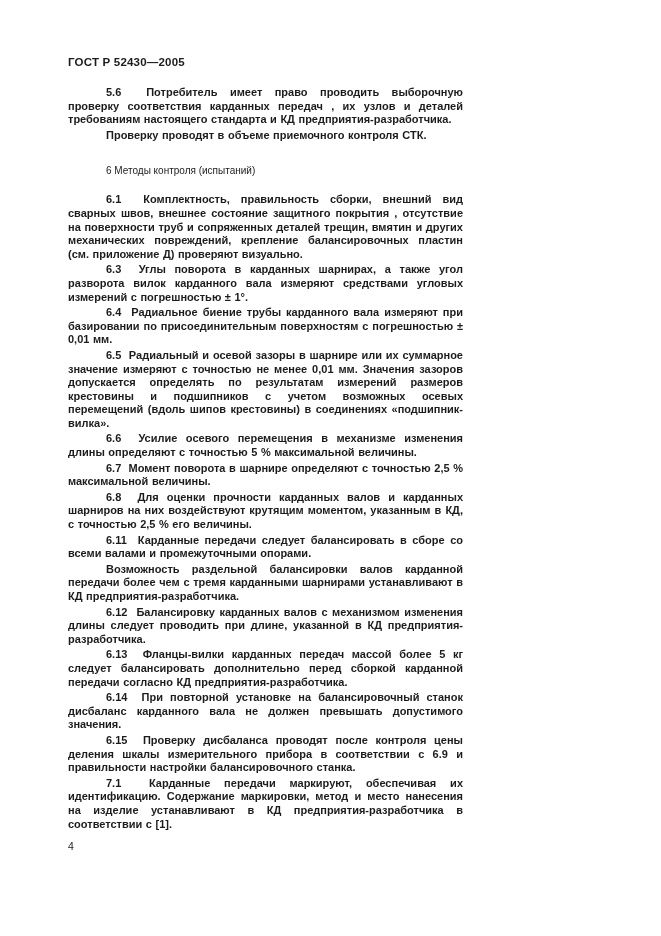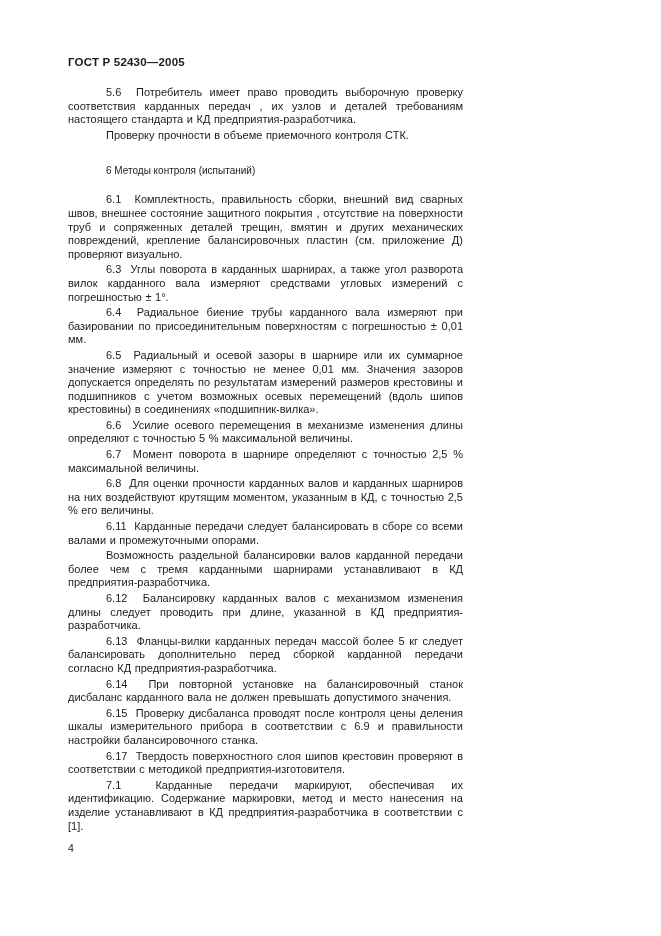--- a/index.html
+++ b/index.html
@@ -30,20 +30,21 @@
     letter-spacing: 0.2px;
   }
   .doc-body p.paragraph {
     margin: 0 0 2px 0;
     font-size: 11px;
     line-height: 13.6px;
     text-align: justify;
     text-indent: 38px;
     word-spacing: 0.5px;
     hyphens: auto;
+    font-weight: bold;
   }
   .doc-body h2.heading {
     margin: 20px 0 13px 0;
     font-size: 10px;
     line-height: 18px;
     font-weight: normal;
     text-indent: 38px;
   }
   .page-number {
     font-size: 10.5px;
@@ -52,33 +53,32 @@
   }
 </style>
 </head>
 <body>
 
 <div class="page">
   <div class="running-header">ГОСТ Р 52430—2005</div>
 
   <div class="doc-body">
       <p class="paragraph">5.6&nbsp; Потребитель имеет право проводить выборочную проверку соответствия карданных передач , их узлов и деталей требованиям настоящего стандарта и КД предприятия-разработчика.</p>
-      <p class="paragraph">Проверку прочности в объеме приемочного контроля СТК.</p>
+      <p class="paragraph">Проверку проводят в объеме приемочного контроля СТК.</p>
       <h2 class="heading">6 Методы контроля (испытаний)</h2>
       <p class="paragraph">6.1&nbsp; Комплектность, правильность сборки, внешний вид сварных швов, внешнее состояние защитного покрытия , отсутствие на поверхности труб и сопряженных деталей трещин, вмятин и других механических повреждений, крепление балансировочных пластин (см. приложение Д) проверяют визуально.</p>
       <p class="paragraph">6.3&nbsp; Углы поворота в карданных шарнирах, а также угол разворота вилок карданного вала измеряют средствами угловых измерений с погрешностью ± 1°.</p>
       <p class="paragraph">6.4&nbsp; Радиальное биение трубы карданного вала измеряют при базировании по присоединительным поверхностям с погрешностью ± 0,01 мм.</p>
       <p class="paragraph">6.5&nbsp; Радиальный и осевой зазоры в шарнире или их суммарное значение измеряют с точностью не менее 0,01 мм. Значения зазоров допускается определять по результатам измерений размеров крестовины и подшипников с учетом возможных осевых перемещений (вдоль шипов крестовины) в соединениях «подшипник-вилка».</p>
       <p class="paragraph">6.6&nbsp; Усилие осевого перемещения в механизме изменения длины определяют с точностью 5 % максимальной величины.</p>
       <p class="paragraph">6.7&nbsp; Момент поворота в шарнире определяют с точностью 2,5 % максимальной величины.</p>
       <p class="paragraph">6.8&nbsp; Для оценки прочности карданных валов и карданных шарниров на них воздействуют крутящим моментом, указанным в КД, с точностью 2,5 % его величины.</p>
       <p class="paragraph">6.11&nbsp; Карданные передачи следует балансировать в сборе со всеми валами и промежуточными опорами.</p>
       <p class="paragraph">Возможность раздельной балансировки валов карданной передачи более чем с тремя карданными шарнирами устанавливают в КД предприятия-разработчика.</p>
       <p class="paragraph">6.12&nbsp; Балансировку карданных валов с механизмом изменения длины следует проводить при длине, указанной в КД предприятия-разработчика.</p>
       <p class="paragraph">6.13&nbsp; Фланцы-вилки карданных передач массой более 5 кг следует балансировать дополнительно перед сборкой карданной передачи согласно КД предприятия-разработчика.</p>
       <p class="paragraph">6.14&nbsp; При повторной установке на балансировочный станок дисбаланс карданного вала не должен превышать допустимого значения.</p>
       <p class="paragraph">6.15&nbsp; Проверку дисбаланса проводят после контроля цены деления шкалы измерительного прибора в соответствии с 6.9 и правильности настройки балансировочного станка.</p>
-      <p class="paragraph">6.17&nbsp; Твердость поверхностного слоя шипов крестовин проверяют в соответствии с методикой предприятия-изготовителя.</p>
       <p class="paragraph">7.1&nbsp; Карданные передачи маркируют, обеспечивая их идентификацию. Содержание маркировки, метод и место нанесения на изделие устанавливают в КД предприятия-разработчика в соответствии с [1].</p>
     </div>
 
   <div class="page-number">4</div>
 </div>
 
 </body></html>

